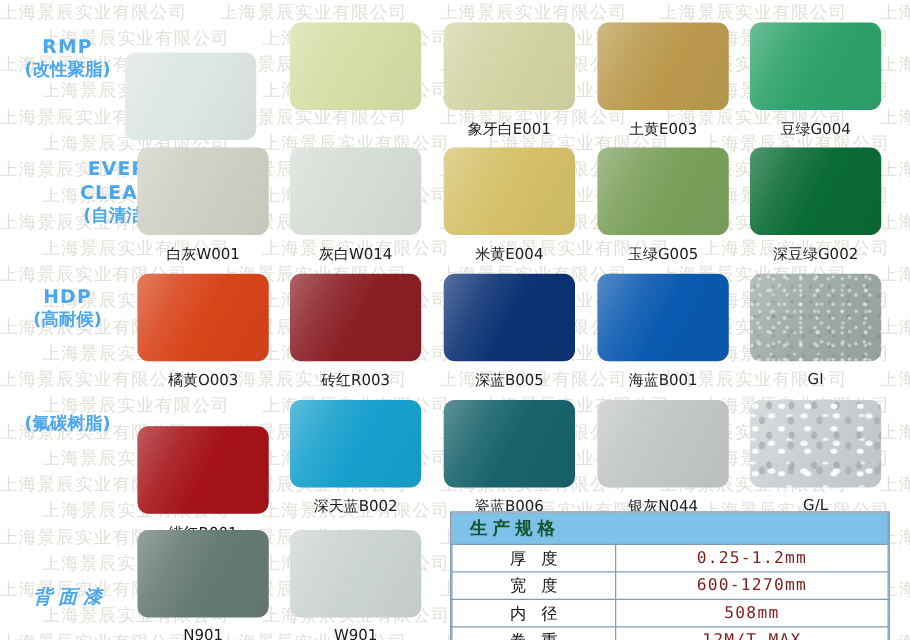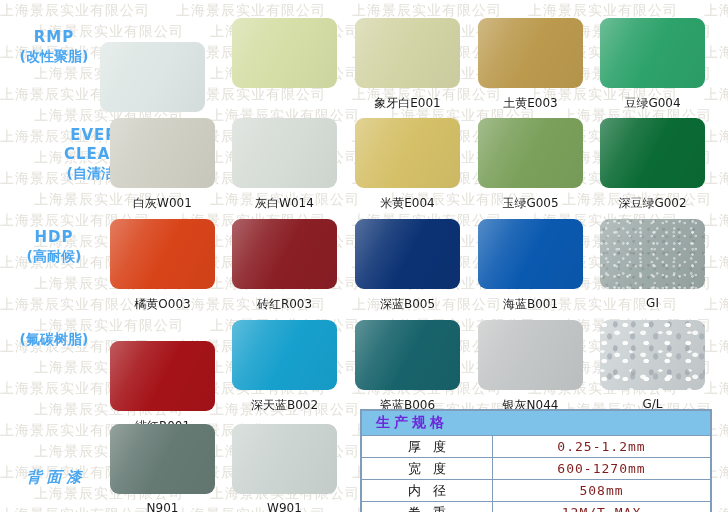--- a/index.html
+++ b/index.html
@@ -148,21 +148,21 @@
     border-collapse: collapse;
     width: 100%;
   }
   #spec-table th, #spec-table td {
     border: 1px solid #7f9dbb;
     height: 21px;
     padding: 0;
   }
   #spec-table .spec-header {
     background: #7ec2ea;
-    color: #6d28d9;
+    color: #14532d;
     font-size: 14px;
     font-weight: bold;
     text-align: left;
     padding-left: 14px;
     letter-spacing: 4px;
     height: 24px;
   }
   #spec-table .spec-key {
     width: 130px;
     text-align: center;

